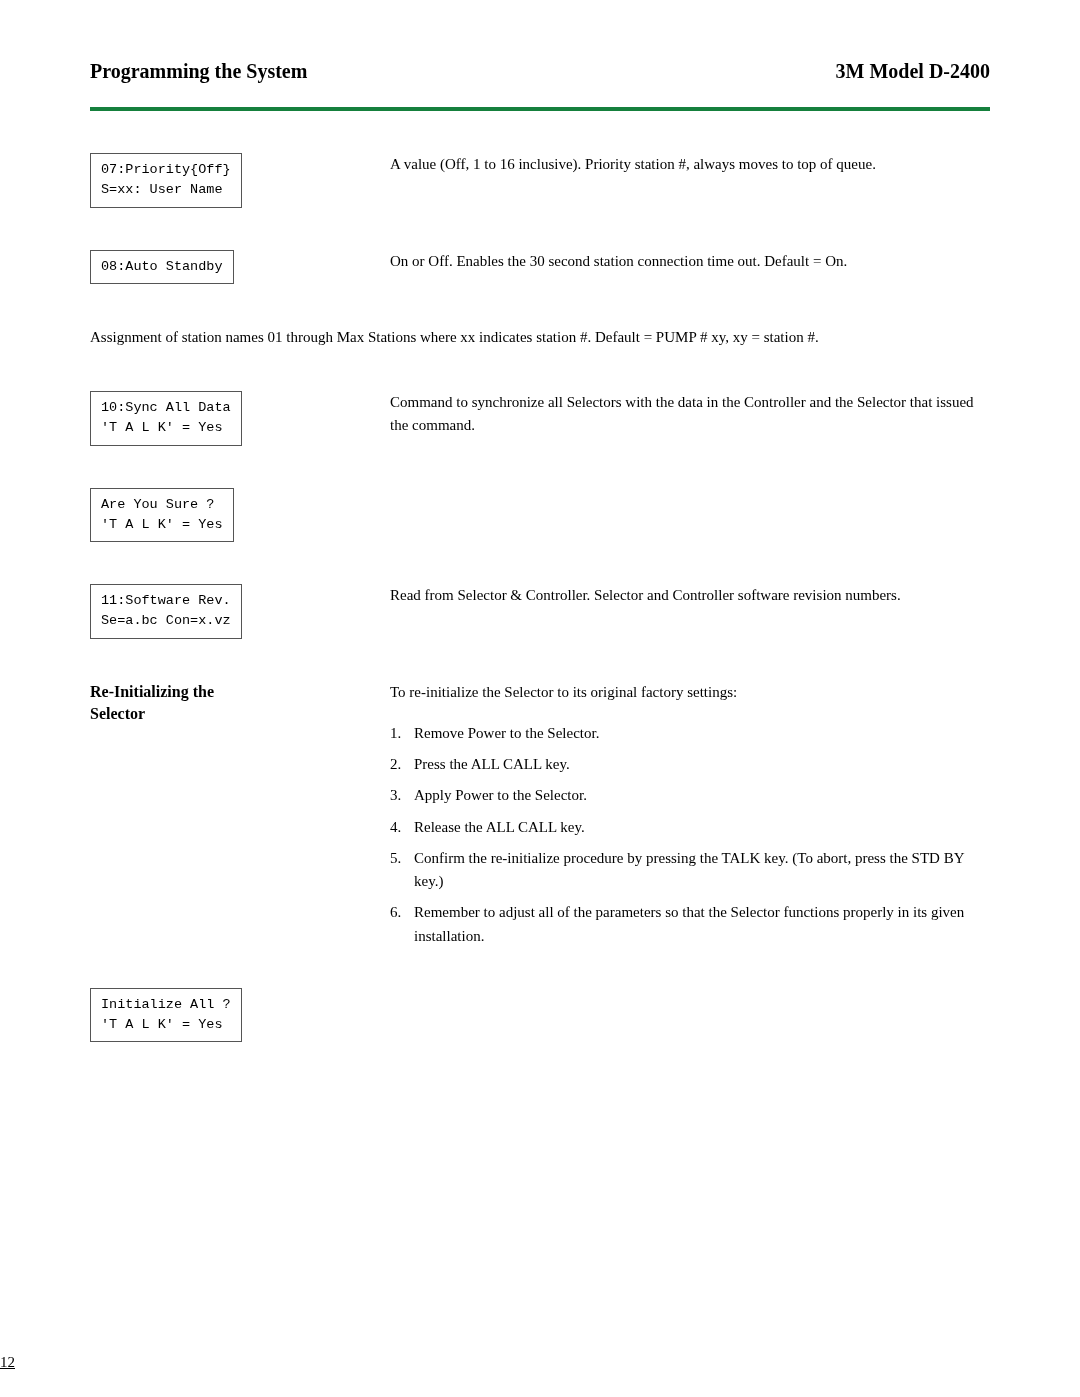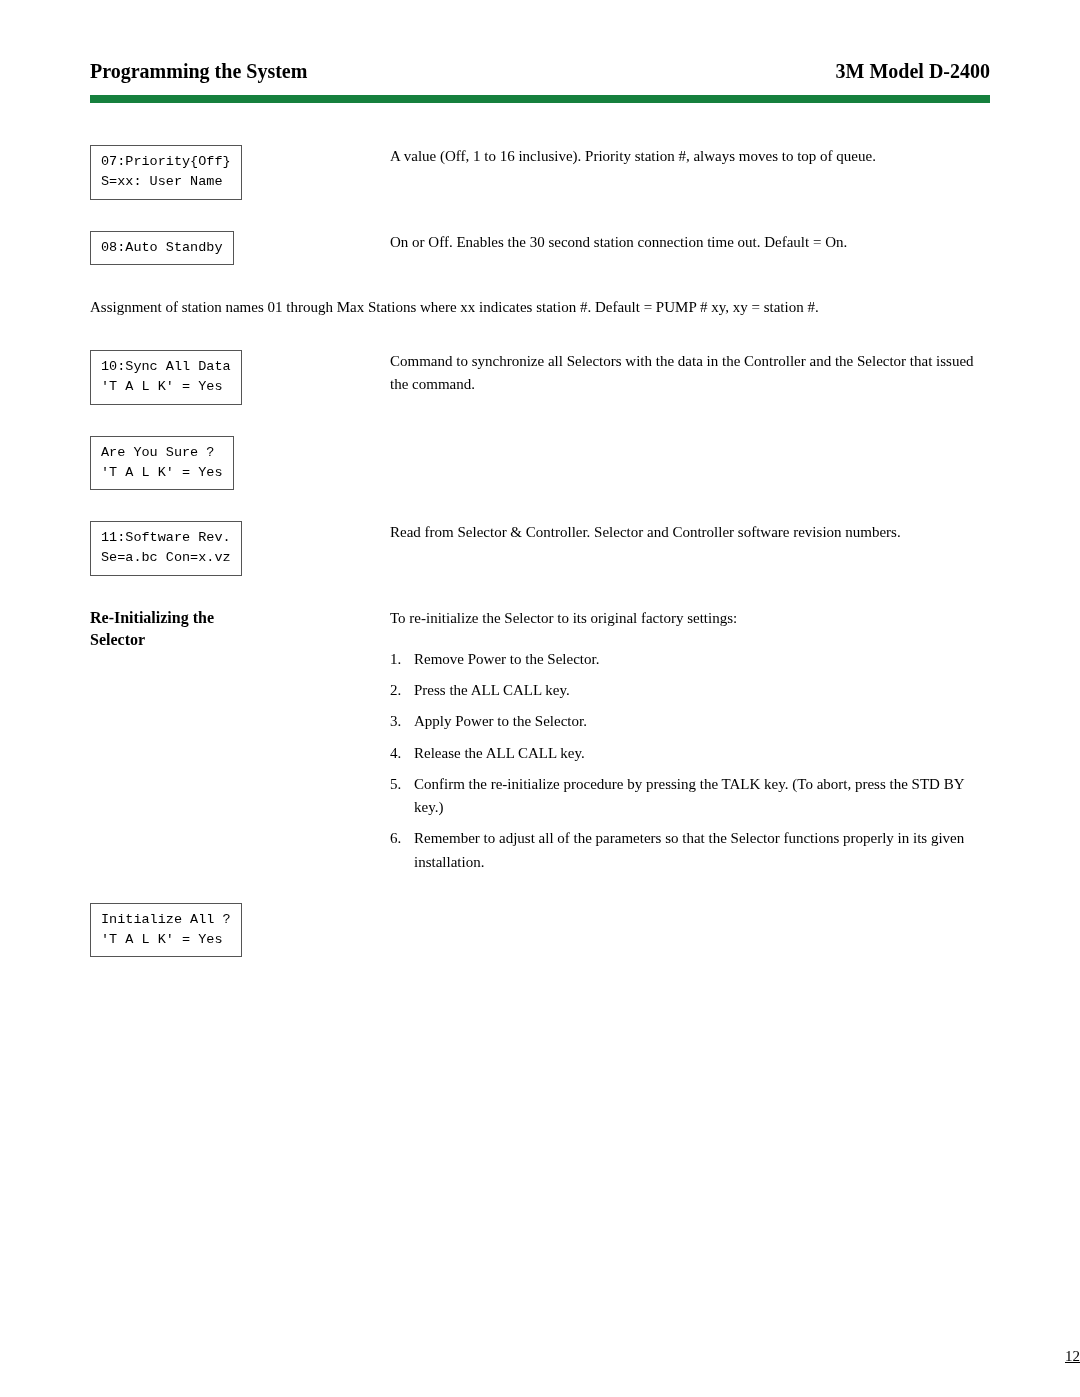--- a/index.html
+++ b/index.html
@@ -18,40 +18,40 @@
       min-height: 1397px;
       padding: 60px 90px 60px 90px;
       position: relative;
     }
 
     
     .page-header {
       display: flex;
       justify-content: space-between;
       align-items: baseline;
-      border-bottom: 8px solid #15803d;
-      padding-bottom: 12px;
+      border-bottom: 4px solid #15803d;
+      padding-bottom: 24px;
       margin-bottom: 40px;
     }
 
     .header-title-left {
       font-size: 20px;
       font-weight: bold;
     }
 
     .header-title-right {
       font-size: 20px;
       font-weight: bold;
     }
 
     
     .content-area {
       display: flex;
       flex-direction: column;
-      gap: 1px;
+      gap: 12px;
     }
 
     .content-row {
       display: flex;
       flex-direction: row;
       margin-bottom: 28px;
       align-items: flex-start;
     }
 
     .left-col {
@@ -111,24 +111,24 @@
       font-size: 15px;
     }
 
     .list-text {
       flex: 1;
     }
 
     
     .page-footer {
       position: absolute;
-      bottom: 32px;
+      bottom: 26px;
       left: 0;
       right: 0;
-      text-align: right;
+      text-align: left;
       font-size: 15px;
       text-decoration: underline;
     }
   </style>
 </head>
 <body>
 
 <div class="page">
 
   <div class="page-header">

